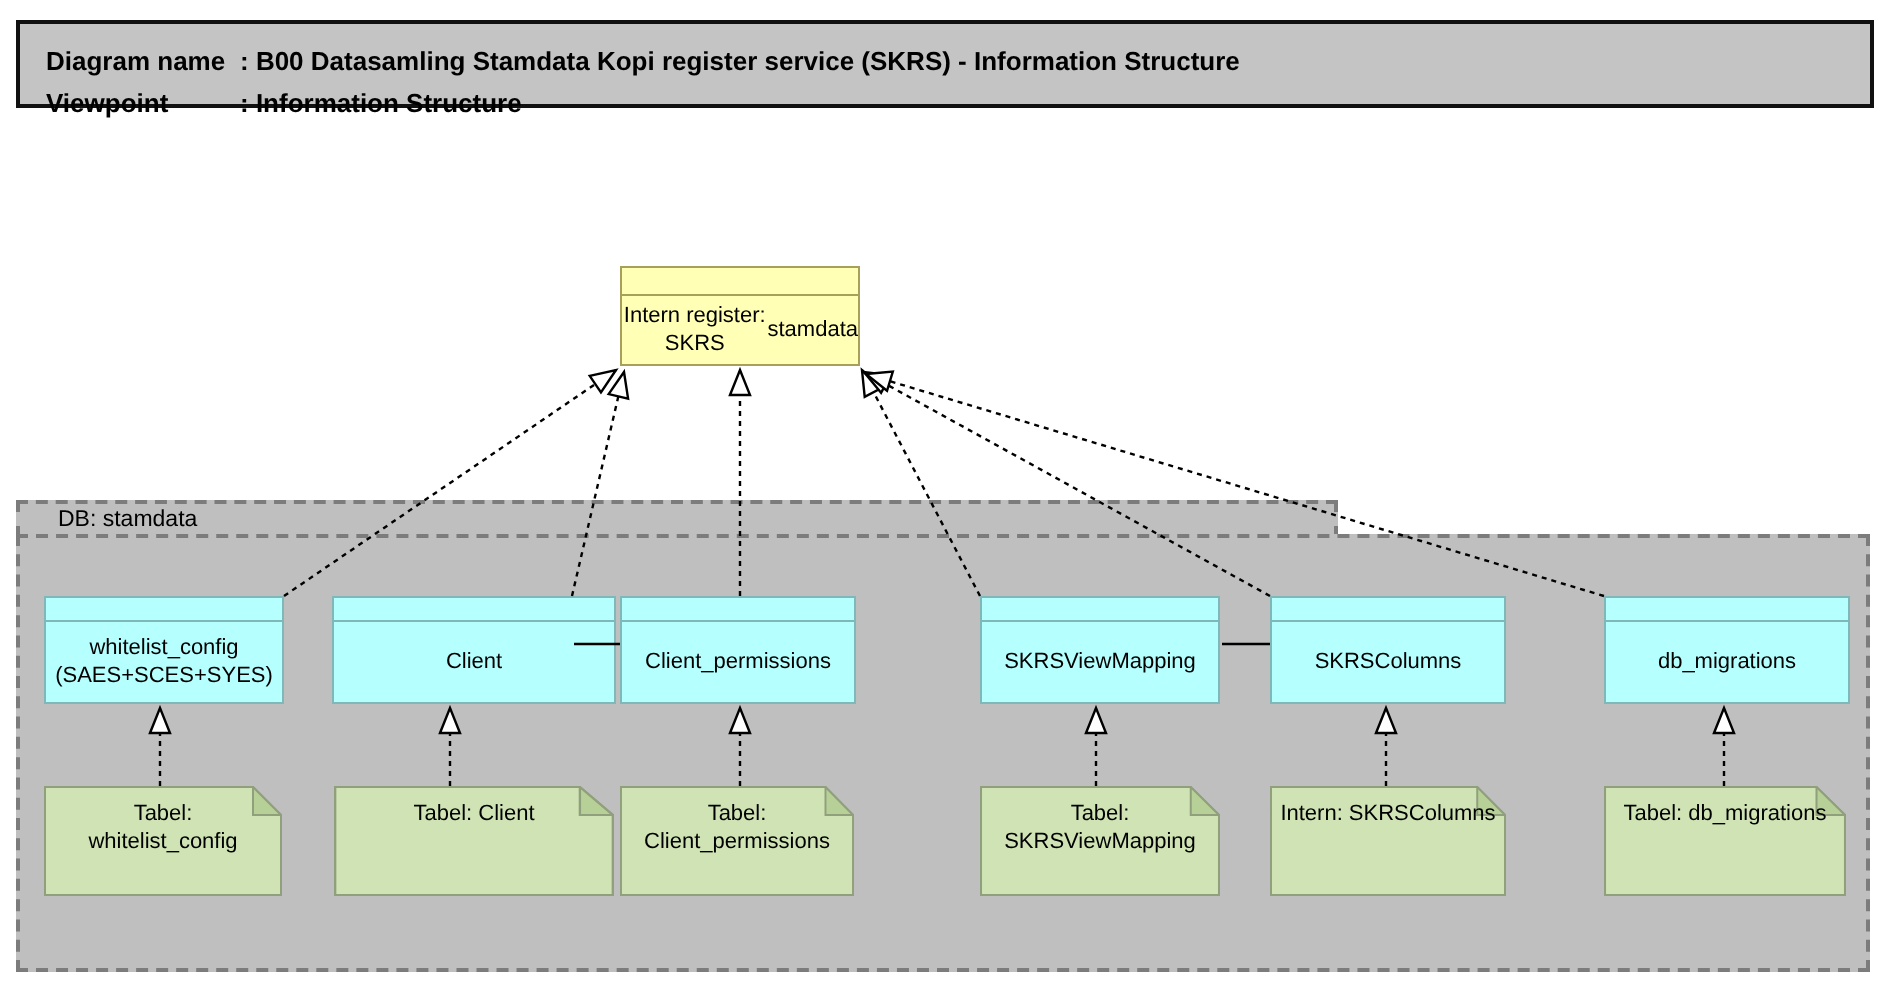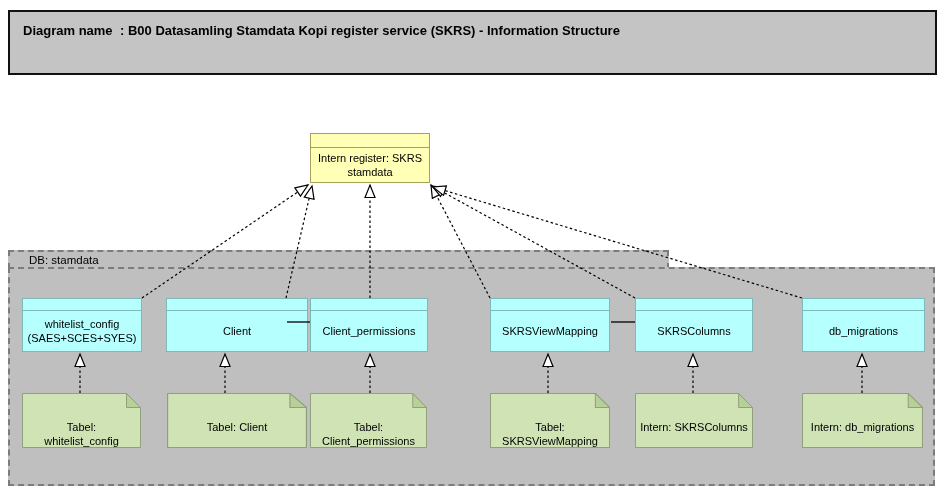--- a/index.html
+++ b/index.html
@@ -7,21 +7,21 @@
   #canvas {
     position: relative;
     width: 945px; height: 495px;
     background: #ffffff;
     overflow: hidden;
     color: #000;
   }
 
   
   .hdr {
-    position: absolute; left: 8px; top: 10px; width: 929px; height: 65px;
+    position: absolute; left: 8px; top: 10px; width: 929px; height: 44px;
     background: #c4c4c4;
     border: 2px solid #111;
     padding: 8px 0 0 13px;
     font-size: 13px; font-weight: bold; line-height: 21px;
   }
   .hdr-row { display: flex; white-space: pre; }
   .hdr-label { display: inline-block; width: 97px; }
 
   
   .group-tab {
@@ -58,31 +58,31 @@
 
   
   .regbox {
     position: absolute; left: 310px; top: 133px; width: 120px; height: 50px;
     background: #ffffb5;
     border: 1px solid #a6a05a;
     display: flex; flex-direction: column;
   }
   .regbox .reg-top { height: 14px; border-bottom: 1px solid #a6a05a; flex: none; }
   .regbox .reg-body {
-    flex: 1; display: flex; flex-direction: column;
+    flex: 1; display: flex; 
     align-items: center; justify-content: center;
     font-size: 11px; line-height: 14px; text-align: center;
   }
 
   
   .note { position: absolute; top: 393px; height: 55px; }
   .note svg.note-shape { position: absolute; left: 0; top: 0; width: 100%; height: 100%; }
   .note-text {
     position: absolute; left: 0; top: 7px; width: 100%;
-    font-size: 11px; line-height: 14px; text-align: center; margin-top: 20px;
+    font-size: 11px; line-height: 14px; text-align: center;
   }
   .n0 { left: 22px;  width: 119px; }
   .n1 { left: 167px; width: 140px; }
   .n2 { left: 310px; width: 117px; }
   .n3 { left: 490px; width: 120px; }
   .n4 { left: 635px; width: 118px; }
   .n5 { left: 802px; width: 121px; }
 
   .line { display: block; }
   .line:empty { display: none; }
@@ -98,20 +98,24 @@
 </head>
 <body>
 
 <div id="canvas">
 
   <div class="hdr">
     <div class="hdr-row">
       <span class="hdr-label">Diagram name</span>
       <span>: B00 Datasamling Stamdata Kopi register service (SKRS) - Information Structure</span>
     </div>
+    <div class="hdr-row">
+      <span class="hdr-label">Viewpoint</span>
+      <span>: Information Structure</span>
+    </div>
   </div>
 
   <div class="group-tab">
     <span>DB: stamdata</span>
   </div>
   <div class="group-body"></div>
 
   <div class="regbox">
     <div class="reg-top"></div>
     <div class="reg-body">
@@ -212,21 +216,21 @@
       <span class="line">Intern: SKRSColumns</span>
 
     </div>
   </div>
   <div class="note n5">
     <svg class="note-shape" viewBox="0 0 119 55" preserveAspectRatio="none">
       <path d="M0.5,0.5 H104.5 L118.5,14.5 V54.5 H0.5 Z" fill="#cfe3b4" stroke="#90a07c" stroke-width="1"></path>
       <path d="M104.5,0.5 L104.5,14.5 L118.5,14.5 Z" fill="#b7d097" stroke="#90a07c" stroke-width="1"></path>
     </svg>
     <div class="note-text">
-      <span class="line">Intern: db_migrations</span>
+      <span class="line">Tabel: db_migrations</span>
 
     </div>
   </div>
 
   <svg id="connectors" viewBox="0 0 945 495">
     <defs>
       <marker id="tri" markerWidth="16" markerHeight="14" refX="13.5" refY="6" orient="auto" markerUnits="userSpaceOnUse">
         <path d="M1,1 L13.5,6 L1,11 Z" fill="#ffffff" stroke="#000" stroke-width="1.2"></path>
       </marker>
     </defs>

